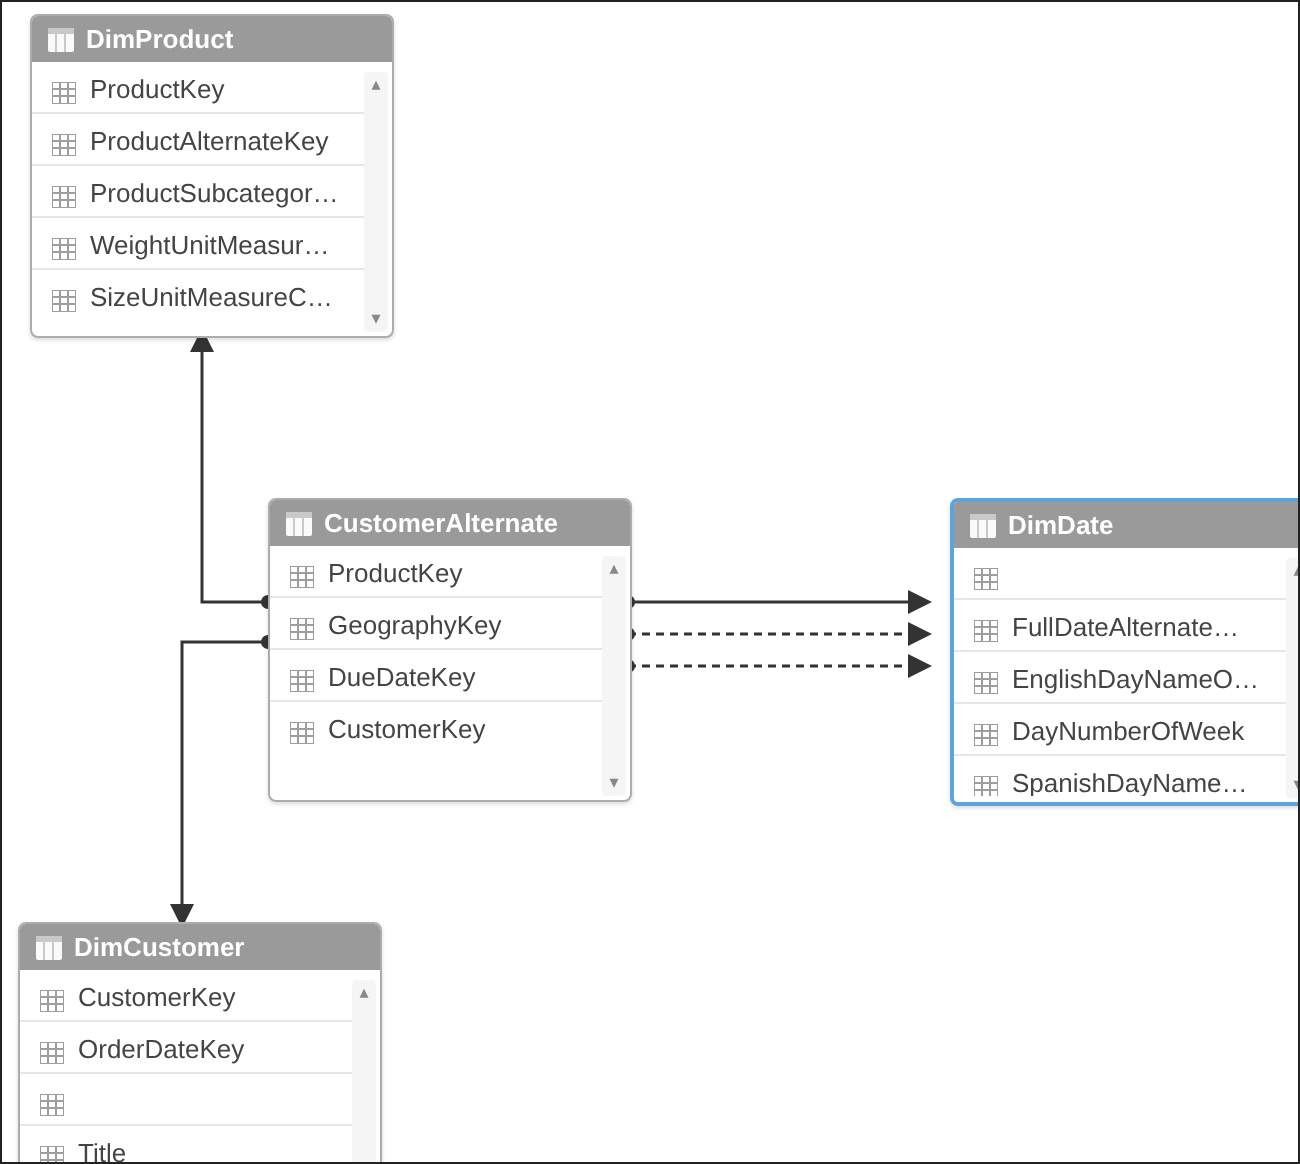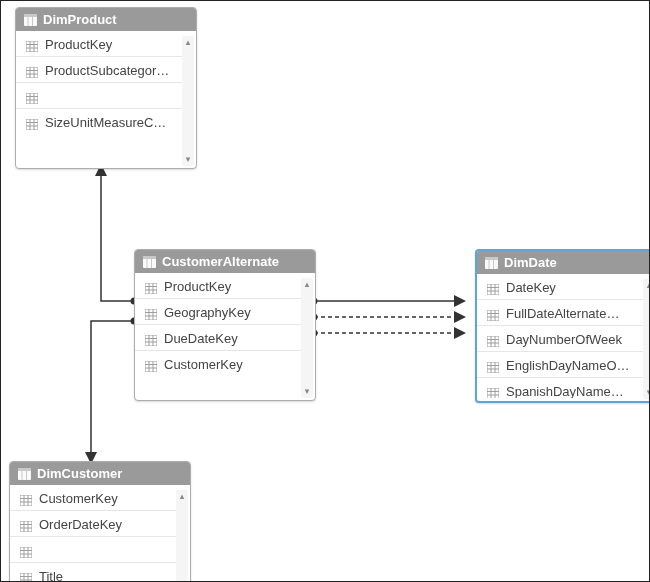--- a/index.html
+++ b/index.html
@@ -154,30 +154,41 @@
           <span class="colname">ProductKey</span>
         </div>
       <div class="row">
           <svg width="12" height="11" viewBox="0 0 12 11">
             <rect x="0" y="0" width="12" height="11" fill="none" stroke="#9e9e9e"></rect>
             <line x1="4" y1="0" x2="4" y2="11" stroke="#9e9e9e"></line>
             <line x1="8" y1="0" x2="8" y2="11" stroke="#9e9e9e"></line>
             <line x1="0" y1="3.5" x2="12" y2="3.5" stroke="#9e9e9e"></line>
             <line x1="0" y1="7" x2="12" y2="7" stroke="#9e9e9e"></line>
           </svg>
+          <span class="colname">ProductAlternateKey</span>
+        </div>
+      <div class="row">
+          <svg width="12" height="11" viewBox="0 0 12 11">
+            <rect x="0" y="0" width="12" height="11" fill="none" stroke="#9e9e9e"></rect>
+            <line x1="4" y1="0" x2="4" y2="11" stroke="#9e9e9e"></line>
+            <line x1="8" y1="0" x2="8" y2="11" stroke="#9e9e9e"></line>
+            <line x1="0" y1="3.5" x2="12" y2="3.5" stroke="#9e9e9e"></line>
+            <line x1="0" y1="7" x2="12" y2="7" stroke="#9e9e9e"></line>
+          </svg>
           <span class="colname">ProductSubcategor…</span>
         </div>
       <div class="row">
           <svg width="12" height="11" viewBox="0 0 12 11">
             <rect x="0" y="0" width="12" height="11" fill="none" stroke="#9e9e9e"></rect>
             <line x1="4" y1="0" x2="4" y2="11" stroke="#9e9e9e"></line>
             <line x1="8" y1="0" x2="8" y2="11" stroke="#9e9e9e"></line>
             <line x1="0" y1="3.5" x2="12" y2="3.5" stroke="#9e9e9e"></line>
             <line x1="0" y1="7" x2="12" y2="7" stroke="#9e9e9e"></line>
           </svg>
+          <span class="colname">WeightUnitMeasur…</span>
         </div>
       <div class="row">
           <svg width="12" height="11" viewBox="0 0 12 11">
             <rect x="0" y="0" width="12" height="11" fill="none" stroke="#9e9e9e"></rect>
             <line x1="4" y1="0" x2="4" y2="11" stroke="#9e9e9e"></line>
             <line x1="8" y1="0" x2="8" y2="11" stroke="#9e9e9e"></line>
             <line x1="0" y1="3.5" x2="12" y2="3.5" stroke="#9e9e9e"></line>
             <line x1="0" y1="7" x2="12" y2="7" stroke="#9e9e9e"></line>
           </svg>
           <span class="colname">SizeUnitMeasureC…</span>
@@ -259,51 +270,50 @@
     </div>
     <div class="rows">
       <div class="row">
           <svg width="12" height="11" viewBox="0 0 12 11">
             <rect x="0" y="0" width="12" height="11" fill="none" stroke="#9e9e9e"></rect>
             <line x1="4" y1="0" x2="4" y2="11" stroke="#9e9e9e"></line>
             <line x1="8" y1="0" x2="8" y2="11" stroke="#9e9e9e"></line>
             <line x1="0" y1="3.5" x2="12" y2="3.5" stroke="#9e9e9e"></line>
             <line x1="0" y1="7" x2="12" y2="7" stroke="#9e9e9e"></line>
           </svg>
-          <span class="colname">DateKey</span>
         </div>
       <div class="row">
           <svg width="12" height="11" viewBox="0 0 12 11">
             <rect x="0" y="0" width="12" height="11" fill="none" stroke="#9e9e9e"></rect>
             <line x1="4" y1="0" x2="4" y2="11" stroke="#9e9e9e"></line>
             <line x1="8" y1="0" x2="8" y2="11" stroke="#9e9e9e"></line>
             <line x1="0" y1="3.5" x2="12" y2="3.5" stroke="#9e9e9e"></line>
             <line x1="0" y1="7" x2="12" y2="7" stroke="#9e9e9e"></line>
           </svg>
           <span class="colname">FullDateAlternate…</span>
         </div>
       <div class="row">
           <svg width="12" height="11" viewBox="0 0 12 11">
             <rect x="0" y="0" width="12" height="11" fill="none" stroke="#9e9e9e"></rect>
             <line x1="4" y1="0" x2="4" y2="11" stroke="#9e9e9e"></line>
             <line x1="8" y1="0" x2="8" y2="11" stroke="#9e9e9e"></line>
             <line x1="0" y1="3.5" x2="12" y2="3.5" stroke="#9e9e9e"></line>
             <line x1="0" y1="7" x2="12" y2="7" stroke="#9e9e9e"></line>
           </svg>
+          <span class="colname">EnglishDayNameO…</span>
+        </div>
+      <div class="row">
+          <svg width="12" height="11" viewBox="0 0 12 11">
+            <rect x="0" y="0" width="12" height="11" fill="none" stroke="#9e9e9e"></rect>
+            <line x1="4" y1="0" x2="4" y2="11" stroke="#9e9e9e"></line>
+            <line x1="8" y1="0" x2="8" y2="11" stroke="#9e9e9e"></line>
+            <line x1="0" y1="3.5" x2="12" y2="3.5" stroke="#9e9e9e"></line>
+            <line x1="0" y1="7" x2="12" y2="7" stroke="#9e9e9e"></line>
+          </svg>
           <span class="colname">DayNumberOfWeek</span>
-        </div>
-      <div class="row">
-          <svg width="12" height="11" viewBox="0 0 12 11">
-            <rect x="0" y="0" width="12" height="11" fill="none" stroke="#9e9e9e"></rect>
-            <line x1="4" y1="0" x2="4" y2="11" stroke="#9e9e9e"></line>
-            <line x1="8" y1="0" x2="8" y2="11" stroke="#9e9e9e"></line>
-            <line x1="0" y1="3.5" x2="12" y2="3.5" stroke="#9e9e9e"></line>
-            <line x1="0" y1="7" x2="12" y2="7" stroke="#9e9e9e"></line>
-          </svg>
-          <span class="colname">EnglishDayNameO…</span>
         </div>
       <div class="row">
           <svg width="12" height="11" viewBox="0 0 12 11">
             <rect x="0" y="0" width="12" height="11" fill="none" stroke="#9e9e9e"></rect>
             <line x1="4" y1="0" x2="4" y2="11" stroke="#9e9e9e"></line>
             <line x1="8" y1="0" x2="8" y2="11" stroke="#9e9e9e"></line>
             <line x1="0" y1="3.5" x2="12" y2="3.5" stroke="#9e9e9e"></line>
             <line x1="0" y1="7" x2="12" y2="7" stroke="#9e9e9e"></line>
           </svg>
           <span class="colname">SpanishDayName…</span>

